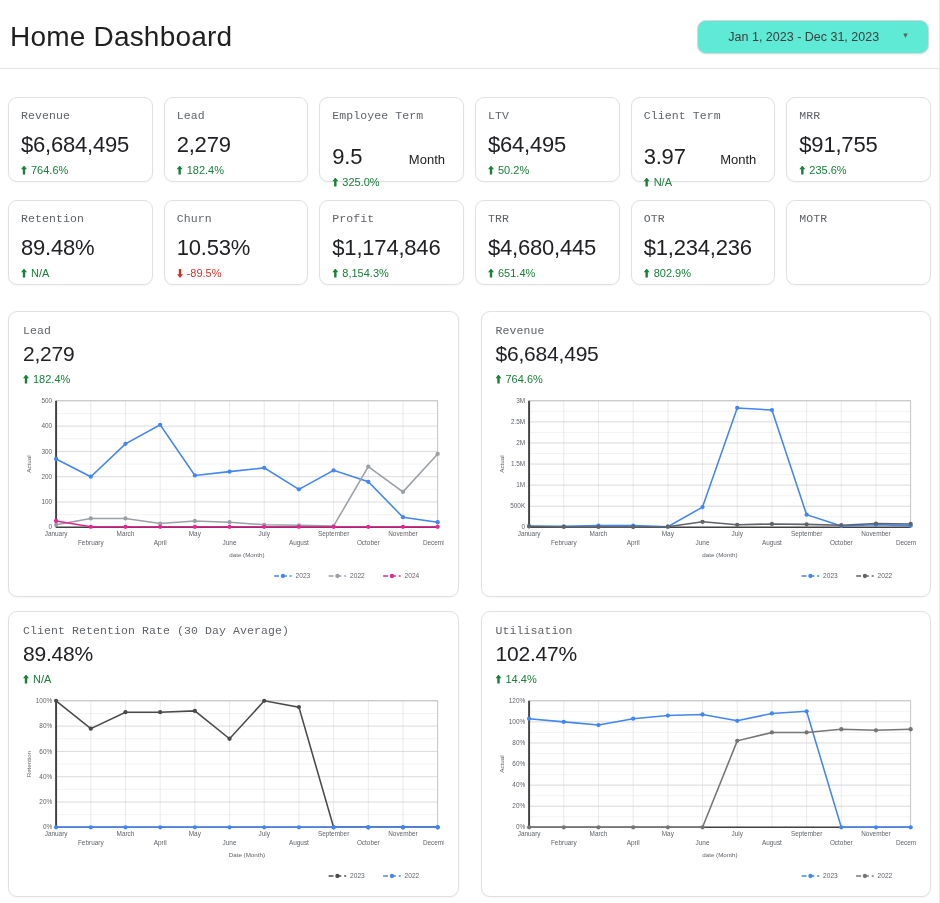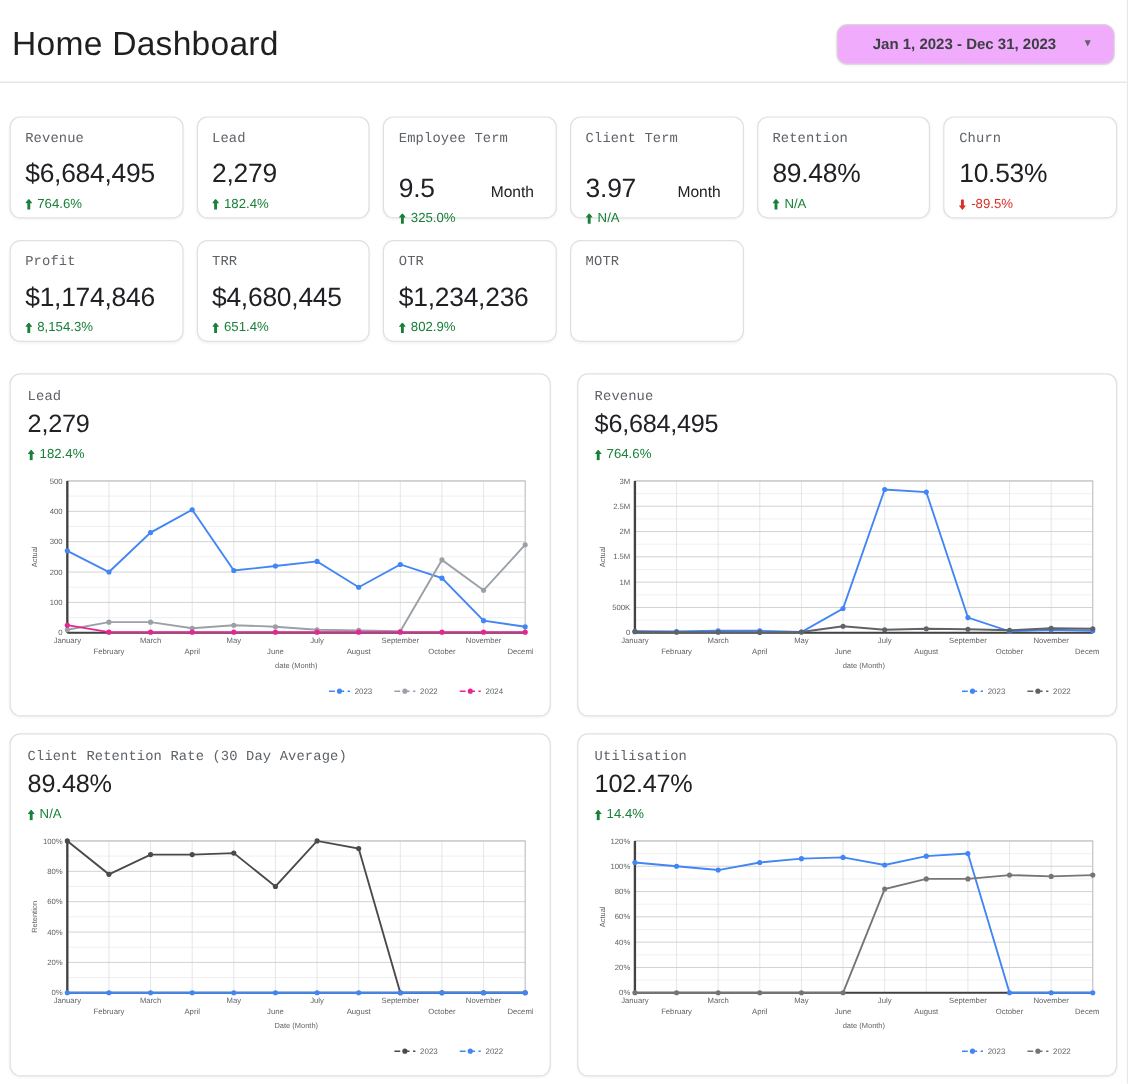--- a/index.html
+++ b/index.html
@@ -10,23 +10,23 @@
     width:940px; height:903px; overflow:hidden;
     border-right:1px solid #e8e8e8;
   }
   .page-header {
     display:flex; align-items:center; justify-content:space-between;
     padding:20px 10px 14px 10px; border-bottom:1px solid #e2e2e2;
   }
   .page-title { font-size:28px; font-weight:500; letter-spacing:.2px; color:#1f1f1f; }
   .date-btn {
     display:flex; gap:18px;
-    border:1px solid #d7d7d7; border-radius:9px; background:#f0abfc;
+    border:1px solid #d7d7d7; border-radius:9px; background:#5eead4;
     padding:9px 14px 9px 24px; min-width:232px; justify-content:center;
-    font-size:12.5px; font-weight:700; color:#3c4043; cursor:pointer;
+    font-size:12.5px; font-weight:400; color:#3c4043; cursor:pointer;
     box-shadow:0 1px 2px rgba(0,0,0,.05);
   }
   .date-btn .caret { font-size:9px; color:#5f6368; margin-left:6px; }
 
   .kpi-grid {
     display:grid; grid-template-columns:repeat(6,1fr);
     gap:18px 11px; margin:28px 8px 0 8px;
   }
   .card {
     background:#fff; border:1px solid #e0e0e0; border-radius:9px;
@@ -96,28 +96,50 @@
     <div class="kpi-value-row">
         <span class="kpi-value">9.5</span>
         <span class="kpi-unit">Month</span>
       </div>
     <div class="kpi-delta up">
         <span class="arrow"></span>
         <span>325.0%</span>
       </div>
   </div>
   <div class="card kpi">
+    <div class="kpi-label">LTV</div>
+    <div class="kpi-value-row">
+        <span class="kpi-value">$64,495</span>
+        <span class="kpi-unit"></span>
+      </div>
+    <div class="kpi-delta up">
+        <span class="arrow"></span>
+        <span>50.2%</span>
+      </div>
+  </div>
+  <div class="card kpi">
     <div class="kpi-label">Client Term</div>
     <div class="kpi-value-row">
         <span class="kpi-value">3.97</span>
         <span class="kpi-unit">Month</span>
       </div>
     <div class="kpi-delta up">
         <span class="arrow"></span>
         <span>N/A</span>
+      </div>
+  </div>
+  <div class="card kpi">
+    <div class="kpi-label">MRR</div>
+    <div class="kpi-value-row">
+        <span class="kpi-value">$91,755</span>
+        <span class="kpi-unit"></span>
+      </div>
+    <div class="kpi-delta up">
+        <span class="arrow"></span>
+        <span>235.6%</span>
       </div>
   </div>
 
   <div class="card kpi">
     <div class="kpi-label">Retention</div>
     <div class="kpi-value-row">
         <span class="kpi-value">89.48%</span>
         <span class="kpi-unit"></span>
       </div>
     <div class="kpi-delta up">

